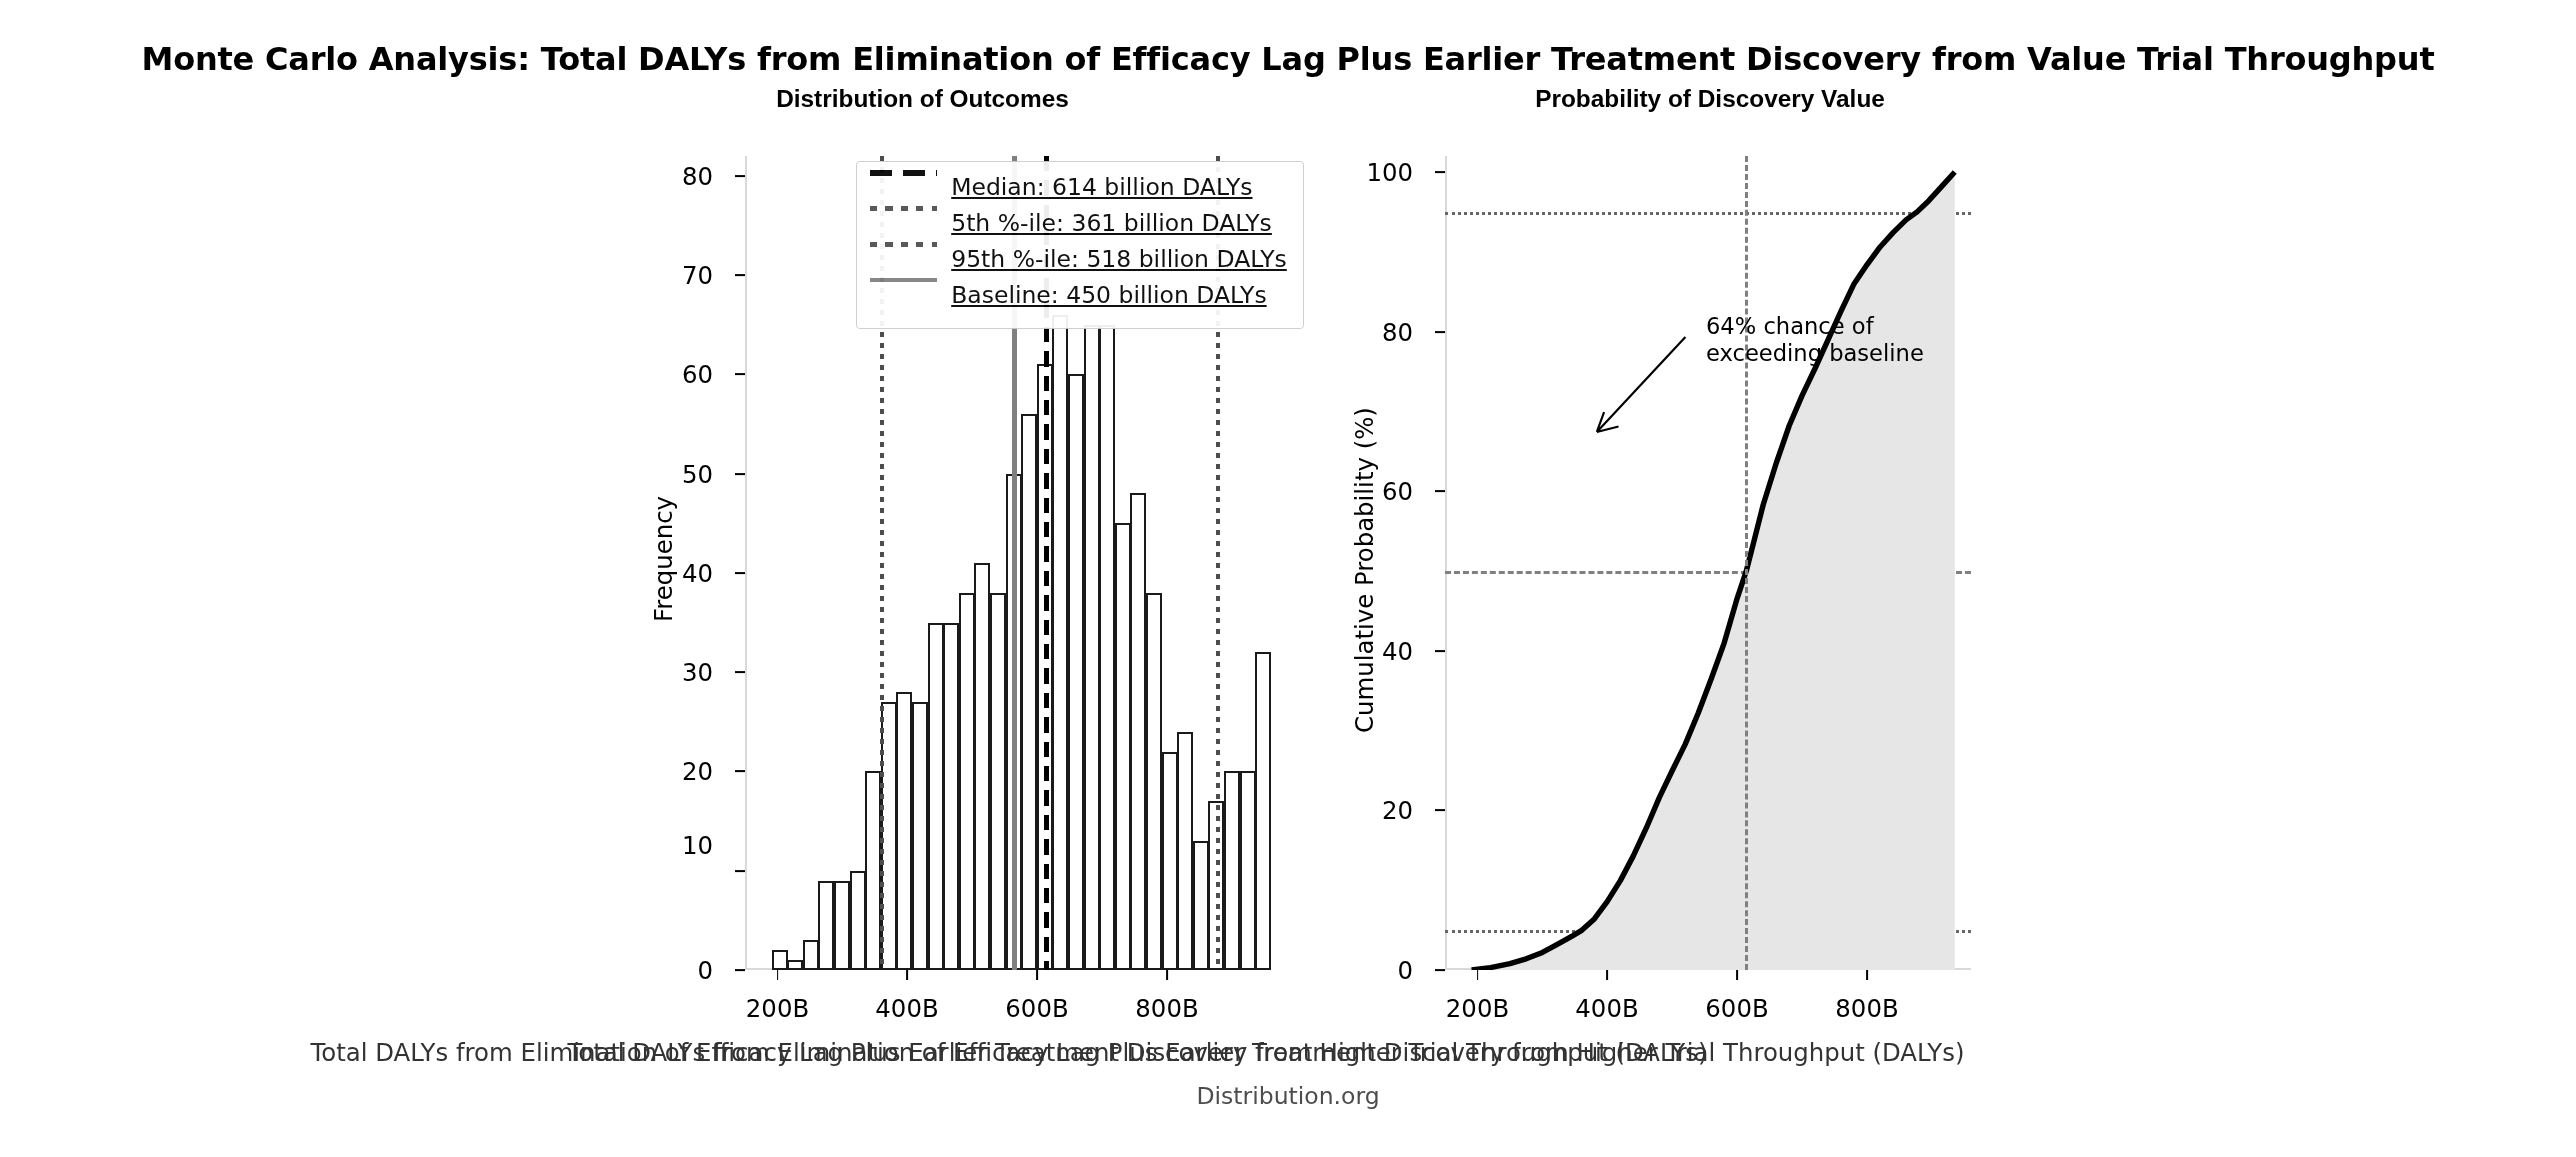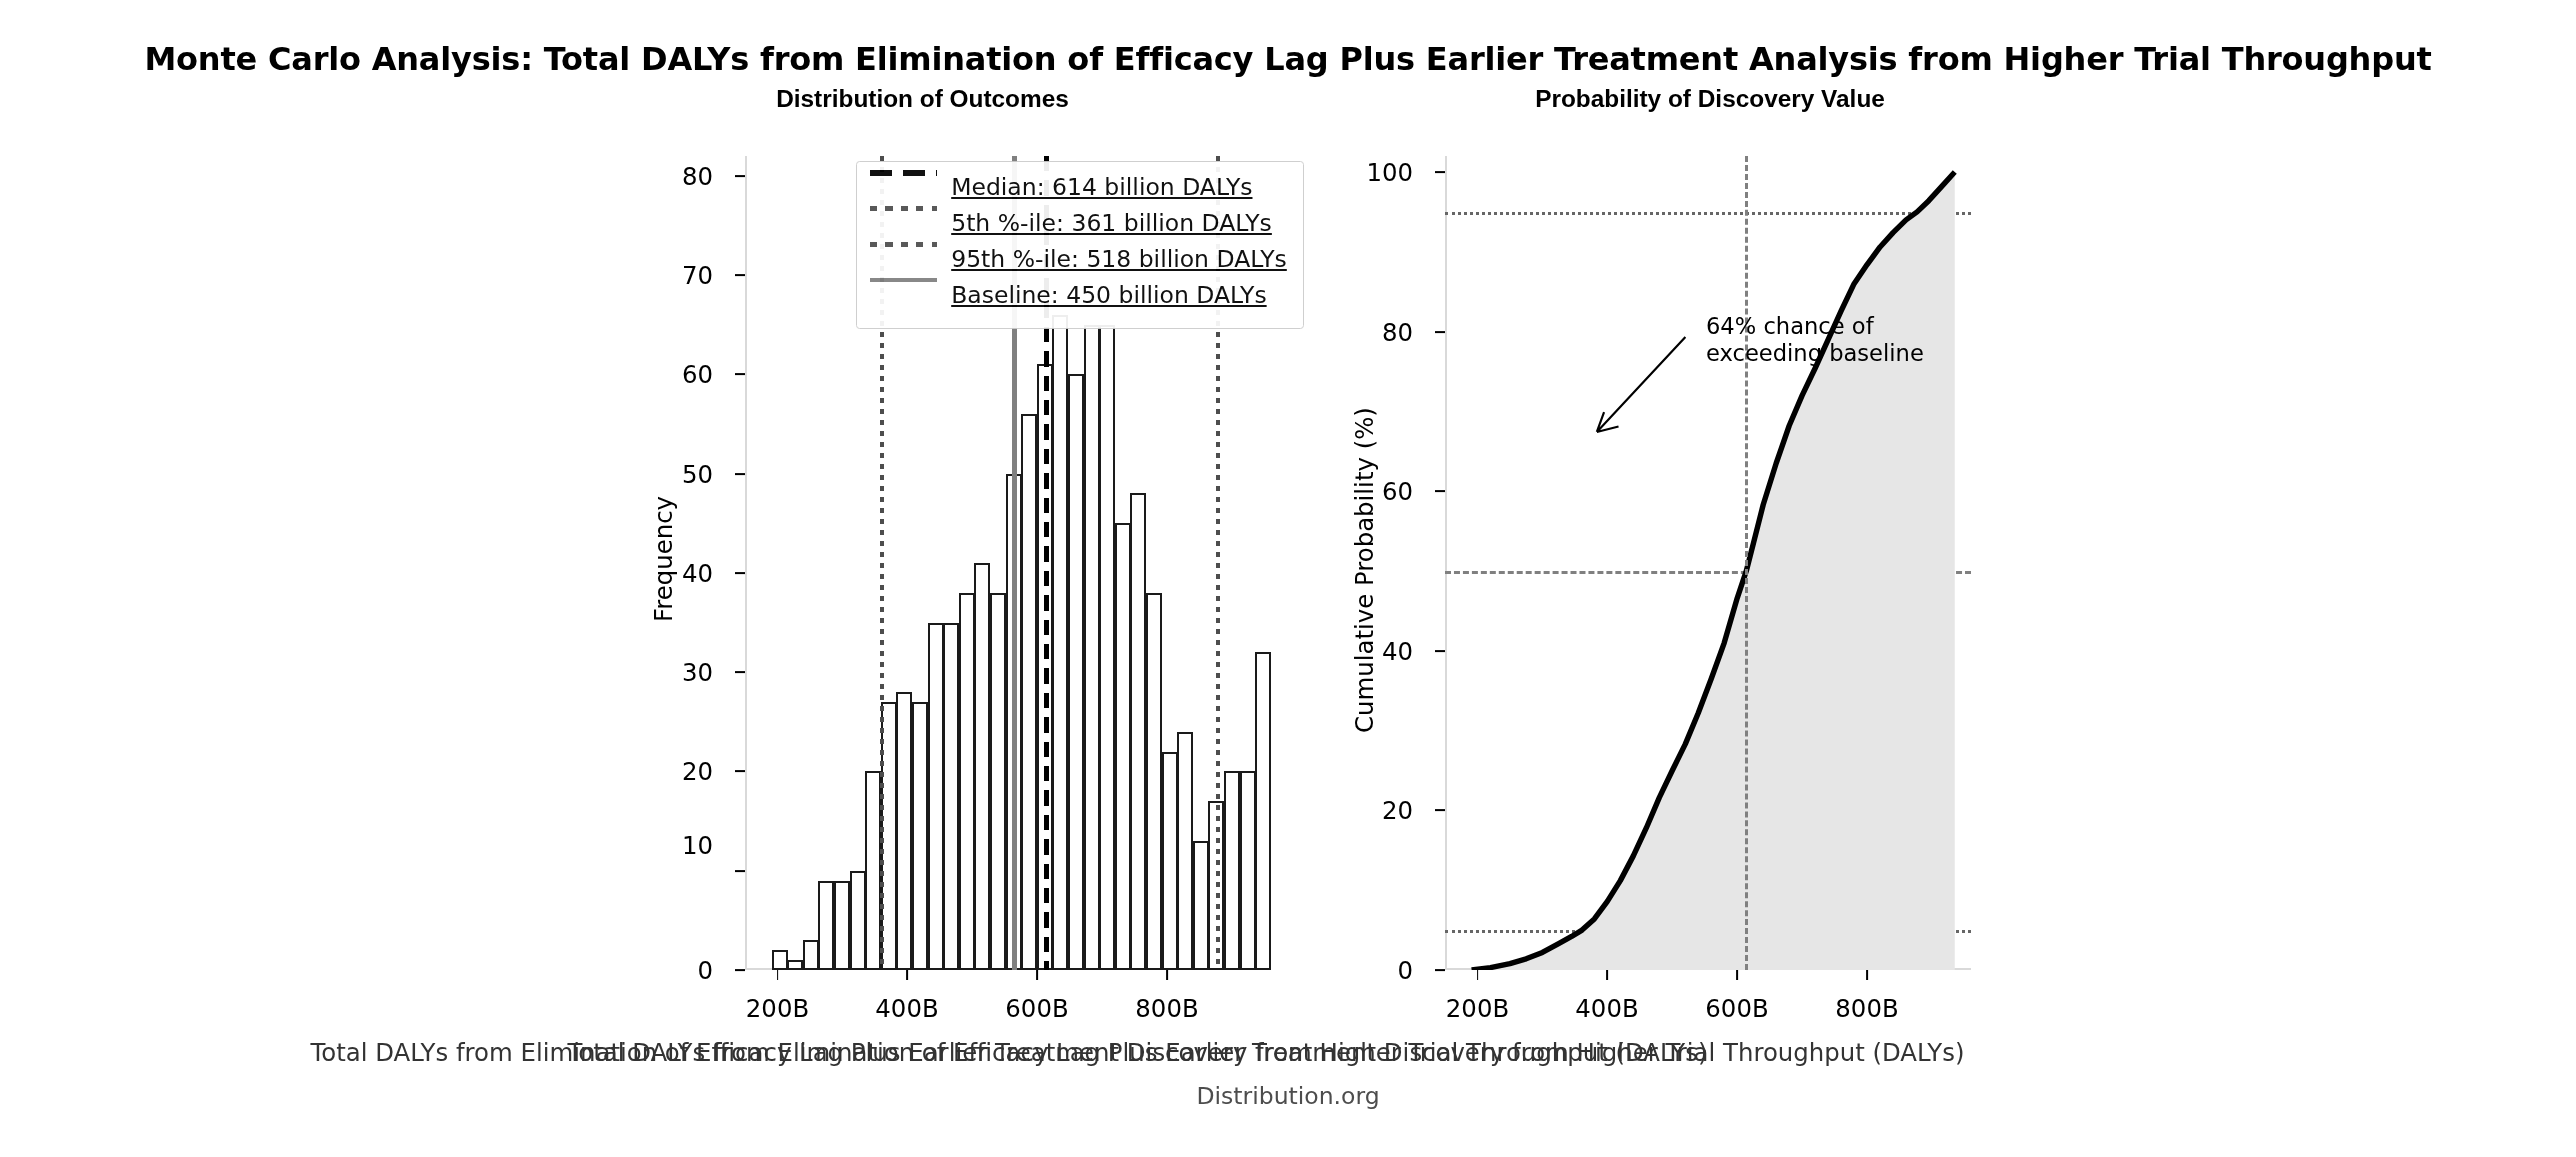--- a/index.html
+++ b/index.html
@@ -67,21 +67,21 @@
   .footer{position:absolute;left:0;top:1082px;width:2576px;text-align:center;
     font-size:23.5px;color:#4d4d4d;}
   .xaxis-label{position:absolute;font-size:24.4px;color:#333;white-space:nowrap;
     transform:translateX(-50%);}
 </style>
 </head>
 <body>
 
 <div class="page">
 
-  <div class="suptitle">Monte Carlo Analysis: Total DALYs from Elimination of Efficacy Lag Plus Earlier Treatment Analysis from Higher Trial Throughput</div>
+  <div class="suptitle">Monte Carlo Analysis: Total DALYs from Elimination of Efficacy Lag Plus Earlier Treatment Discovery from Value Trial Throughput</div>
 
   <div class="subtitle" id="hist-title">Distribution of Outcomes</div>
   <div class="subtitle" id="cdf-title">Probability of Discovery Value</div>
 
   <div class="axes" id="hist-axes" style="left:745px;top:156px;width:526px;height:814px;">
     <div class="spine-l"></div>
     <div class="spine-b"></div>
     <div id="hist-bars" style="position:absolute;left:0;top:0;right:0;bottom:0;">
         <div class="bar" style="left: 27px; width: 15.6px; height: 20px; border-color: rgb(26, 26, 26); background: rgb(255, 255, 255);"></div>
         <div class="bar" style="left: 42px; width: 15.6px; height: 10px; border-color: rgb(26, 26, 26); background: rgb(255, 255, 255);"></div>

